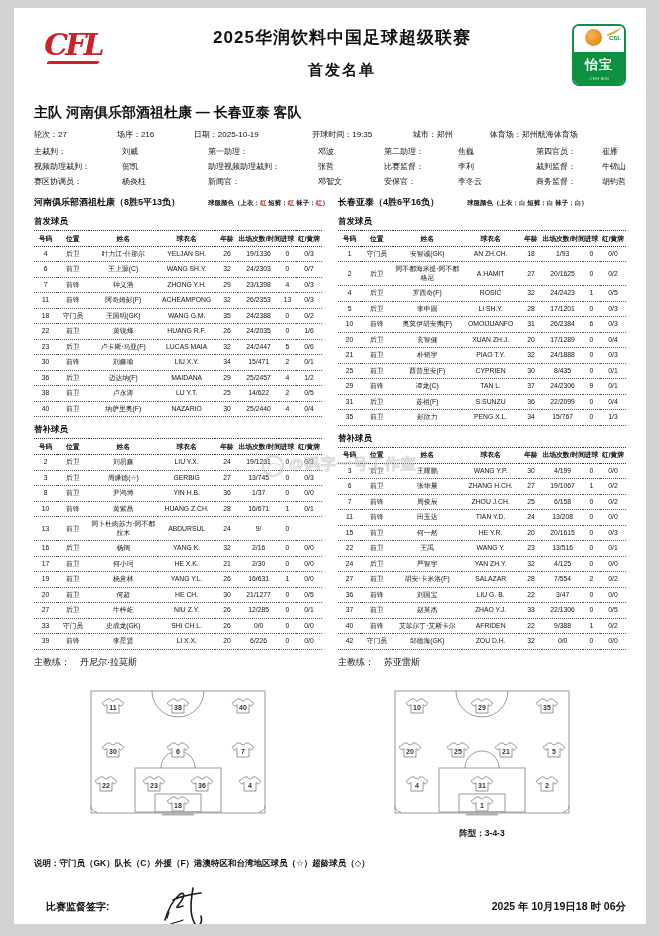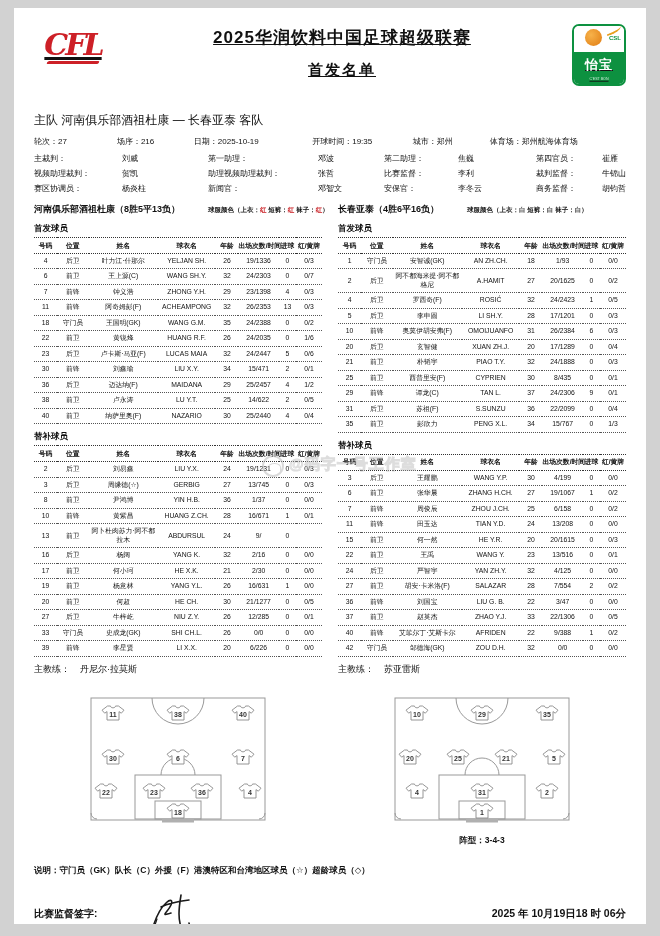--- a/index.html
+++ b/index.html
@@ -1,38 +1,38 @@
 <!DOCTYPE html>
 <html><head>
 <meta charset="utf-8">
 <style>
   * { box-sizing: border-box; margin: 0; padding: 0; }
   html,body { width:660px; height:936px; }
   body { background:#d2d2d2; font-family:"Liberation Sans","DejaVu Sans",sans-serif; color:#111; position:relative; }
   .page { position:absolute; left:14px; top:8px; width:632px; height:916px; background:#fff; padding:16px 20px 0 20px; overflow:hidden; }
 
   
-  .header { display:flex; align-items:flex-start;text-decoration:underline; }
+  .header { display:flex; align-items:flex-start; }
   .cfl-logo { width:78px; padding-top:6px; text-align:center; flex:0 0 auto; }
   .cfl-text { font-style:italic; font-weight:bold; font-size:30px; color:#cd2027; letter-spacing:-3px; font-family:"DejaVu Serif",serif; line-height:1; }
   .cfl-under { height:3px; width:52px; background:#cd2027; margin:1px auto 0; border-radius:2px; transform:skewX(-30deg); }
   .titles { flex:1; text-align:center; padding-top:2px; }
   .main-title { font-size:17px; font-weight:bold; letter-spacing:1px; }
   .sub-title { font-size:15px; font-weight:bold; margin-top:12px; letter-spacing:2px; }
   .csl-badge { flex:0 0 auto; width:54px; height:62px; border:2px solid #0d9140; border-radius:7px; overflow:hidden; background:#fff; display:flex; flex-direction:column; }
   .badge-top { height:26px; position:relative; background:#fff; }
   .badge-ball { position:absolute; left:11px; top:3px; width:17px; height:17px; border-radius:50%; background:radial-gradient(circle at 35% 35%, #f7b24a, #e07c12); }
   .badge-csl { position:absolute; right:3px; top:9px; font-size:6px; color:#0d9140; font-weight:bold; }
   .badge-swoosh { position:absolute; right:2px; top:2px; width:16px; height:6px; border-bottom:2px solid #e8a020; border-radius:0 0 100% 0; transform:rotate(-18deg); }
   .badge-bottom { flex:1; background:#0d9140; color:#fff; text-align:center; padding-top:4px; }
   .badge-yibao { font-size:13px; font-weight:bold; letter-spacing:1px; }
   .badge-line { font-size:4px; color:#cfe9d8; margin-top:2px; transform:scale(.9); }
 
   
-  .match-line { margin-top:26px; font-size:12px; font-weight:normal; }
+  .match-line { margin-top:18px; font-size:14px; font-weight:bold; }
   .info-row { display:flex; margin-top:7px; font-size:8px; }
   .info-item { white-space:nowrap; }
   .officials { margin-top:6px; display:grid; grid-template-columns:88px 86px 110px 66px 74px 78px 66px auto; row-gap:4px; font-size:8px; align-items:baseline; }
   .off-label:after { content:"\FF1A"; }
 
   
   .teams-wrap { display:flex; gap:16px; margin-top:9px; }
   .team-col { flex:1; min-width:0; }
   .team-head { display:flex; gap:28px; align-items:baseline; }
   .team-name { font-size:9px; font-weight:bold; white-space:nowrap; }
@@ -45,21 +45,21 @@
   .coach-line .coach-name { margin-left:10px; }
 
   
   .pitch-wrap { width:176px; margin:12px auto 0; position:relative; }
   .pitch-svg { display:block; }
   .jersey { position:absolute; width:24px; height:16px; transform:translate(-50%,-50%); }
   .formation { text-align:center; font-size:8.5px; font-weight:bold; margin-top:10px; }
 
   
   .legend { margin-top:18px; font-size:8.5px; font-weight:bold; }
-  .sign-row { margin-top:14px; display:flex; align-items:center; }
+  .sign-row { margin-top:14px; display:flex; align-items:center;margin-left:12px; }
   .sign-label { font-size:10px; font-weight:bold; }
   .sign-svg { margin-left:34px; }
   .sign-date { margin-left:auto; font-size:10.5px; font-weight:bold; }
 
   
   .watermark { position:absolute; left:248px; top:447px; display:flex; gap:5px; opacity:.5; pointer-events:none; }
   .wm-circle { width:22px; height:22px; border:2px solid #b5b5b5; border-radius:50%; position:relative; }
   .wm-circle:before { content:""; position:absolute; left:4px; top:6px; width:11px; height:7px; border:1.5px solid #b5b5b5; border-radius:50% 50% 0 0; border-bottom:none; }
   .wm-text { font-size:15px; font-weight:bold; color:rgba(255,255,255,.1); -webkit-text-stroke:1px #bcbcbc; letter-spacing:1px; }
 </style>

